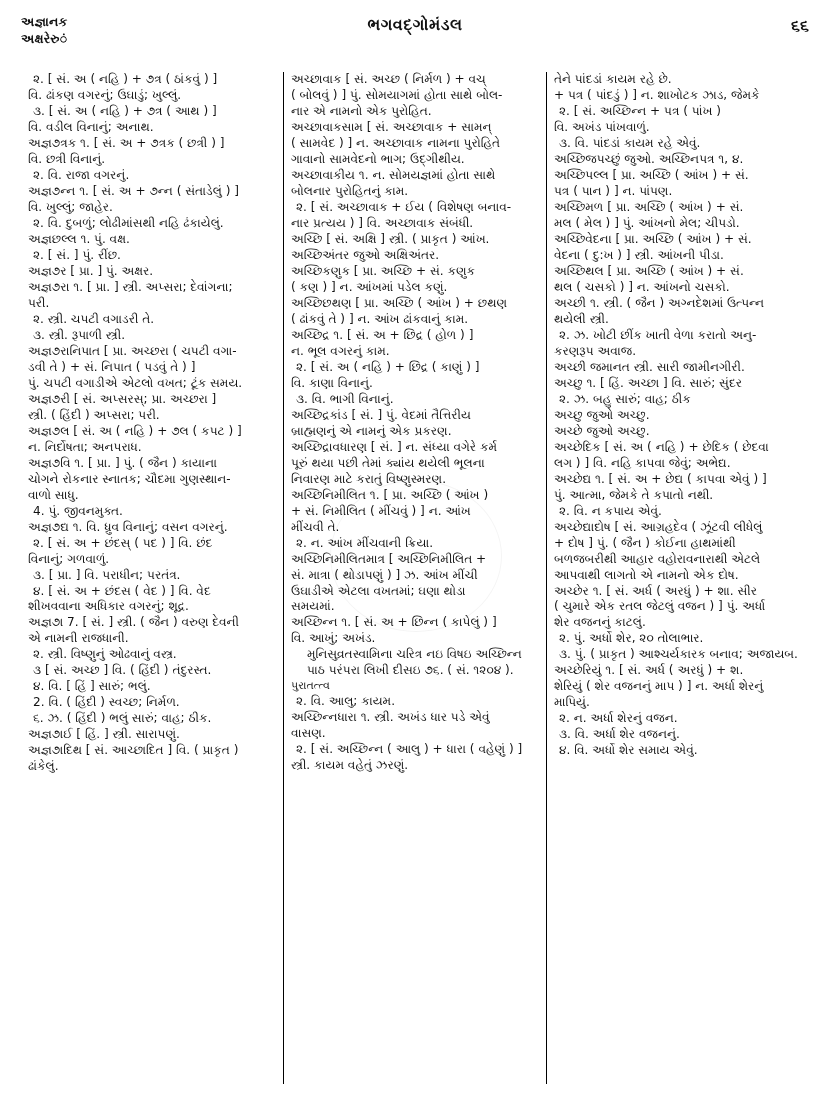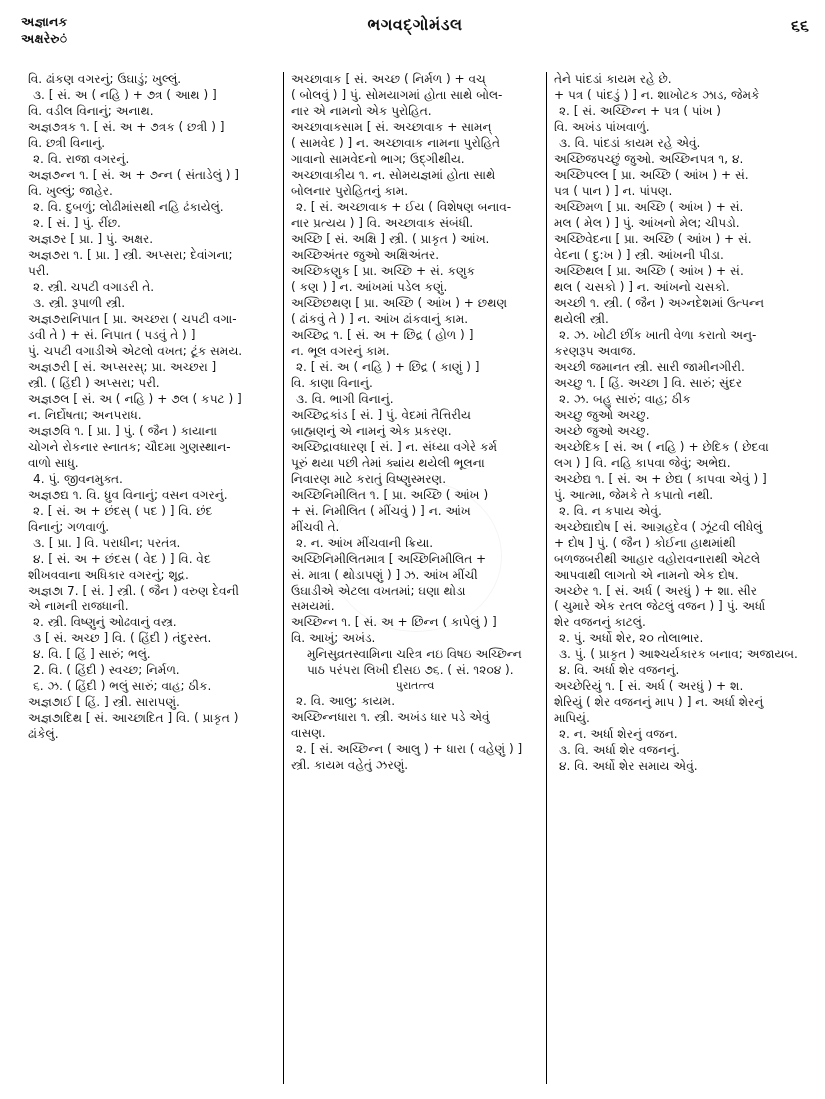--- a/index.html
+++ b/index.html
@@ -80,21 +80,21 @@
   }
   .entry.sub {
     padding-left: 13px;
     text-indent: -8px;
   }
   .entry.indent2 {
     padding-left: 22px;
     text-indent: -6px;
   }
   .entry.right {
-    text-align: center;
+    text-align: left;
     font-size: 11px;
   }
   
   .watermark {
     position: absolute;
     left: 330px;
     top: 480px;
     width: 170px;
     height: 150px;
     border-radius: 50%;
@@ -111,29 +111,31 @@
     <div class="hdr-left">
       <div>અજ્ઞાનક</div>
       <div>અક્ષરેરુं</div>
     </div>
     <div class="hdr-center">ભગવદ્ગોમંડલ</div>
     <div class="hdr-right">૬૬</div>
   </div>
 
   <div class="columns">
     <div class="col" id="col-1">
+        <p class="entry sub">૨. [ સં.  અ ( નહિ ) + ૭ત્ર ( ઠાંકવું ) ]</p>
         <p class="entry hang">વિ. ઢાંકણ વગરનું; ઉઘાડું; ખુલ્લું.</p>
         <p class="entry sub">૩. [ સં.  અ ( નહિ ) + ૭ત્ર ( આથ ) ]</p>
         <p class="entry hang">વિ. વડીલ વિનાનું; અનાથ.</p>
         <p class="entry hang">અજ્ઞ૭ત્રક ૧. [ સં.  અ + ૭ત્રક ( છત્રી ) ]</p>
         <p class="entry hang">વિ. છત્રી વિનાનું.</p>
         <p class="entry sub">૨. વિ. રાજા વગરનું.</p>
         <p class="entry hang">અજ્ઞ૭ન્ન ૧. [ સં.  અ + ૭ન્ન ( સંતાડેલું ) ]</p>
         <p class="entry hang">વિ. ખુલ્લું; જાહેર.</p>
         <p class="entry sub">૨. વિ. દુબળું; લોઢીમાંસથી નહિ ઢંકાયેલું.</p>
+        <p class="entry hang">અજ્ઞછલ્લ ૧. પું. વક્ષ.</p>
         <p class="entry sub">૨. [ સં. ] પું. રીંછ.</p>
         <p class="entry hang">અજ્ઞ૭ર [ પ્રા. ] પું. અક્ષર.</p>
         <p class="entry hang">અજ્ઞ૭રા ૧. [ પ્રા. ] સ્ત્રી. અપ્સરા; દેવાંગના;</p>
         <p class="entry hang">પરી.</p>
         <p class="entry sub">૨. સ્ત્રી. ચપટી વગાડરી તે.</p>
         <p class="entry sub">૩. સ્ત્રી. રૂપાળી સ્ત્રી.</p>
         <p class="entry hang">અજ્ઞ૭રાનિપાત [ પ્રા. અચ્છરા ( ચપટી વગા-</p>
         <p class="entry hang">ડવી તે ) + સં. નિપાત ( પડવું તે ) ]</p>
         <p class="entry hang">પું. ચપટી વગાડીએ એટલો વખત; ટૂંક સમય.</p>
         <p class="entry hang">અજ્ઞ૭રી [ સં. અપ્સરસ્; પ્રા. અચ્છરા ]</p>
@@ -238,21 +240,20 @@
         <p class="entry sub">૨. વિ. ન કપાય એવું.</p>
         <p class="entry hang">અચ્છેદ્યાદોષ [ સં. આગ્રહદેવ ( ઝૂંટવી લીધેલું</p>
         <p class="entry hang">+ દોષ ]  પું. ( જૈન ) કોઈના હાથમાંથી</p>
         <p class="entry hang">બળજબરીથી આહાર વહોરાવનારાથી એટલે</p>
         <p class="entry hang">આપવાથી લાગતો એ નામનો એક દોષ.</p>
         <p class="entry hang">અચ્છેર ૧. [ સં. અર્ધ ( અરધું ) + શા. સીર</p>
         <p class="entry hang">( ચુમારે એક રતલ જેટલું વજન ) ]  પું. અર્ધા</p>
         <p class="entry hang">શેર વજનનું કાટલું.</p>
         <p class="entry sub">૨. પું. અર્ધો શેર, ૨૦ તોલાભાર.</p>
         <p class="entry sub">૩. પું. ( પ્રાકૃત ) આશ્ચર્યકારક બનાવ; અજાયબ.</p>
-        <p class="entry sub">૪. વિ. અર્ધા શેર વજનનું.</p>
         <p class="entry hang">અચ્છેરિયું ૧. [ સં. અર્ધ ( અરધું ) + શ.</p>
         <p class="entry hang">શેરિયું ( શેર વજનનું માપ ) ]  ન. અર્ધા શેરનું</p>
         <p class="entry hang">માપિયું.</p>
         <p class="entry sub">૨. ન. અર્ધા શેરનું વજન.</p>
         <p class="entry sub">૩. વિ. અર્ધા શેર વજનનું.</p>
         <p class="entry sub">૪. વિ. અર્ધો શેર સમાય એવું.</p>
       </div>
   </div>
 
   <div class="watermark"></div>

